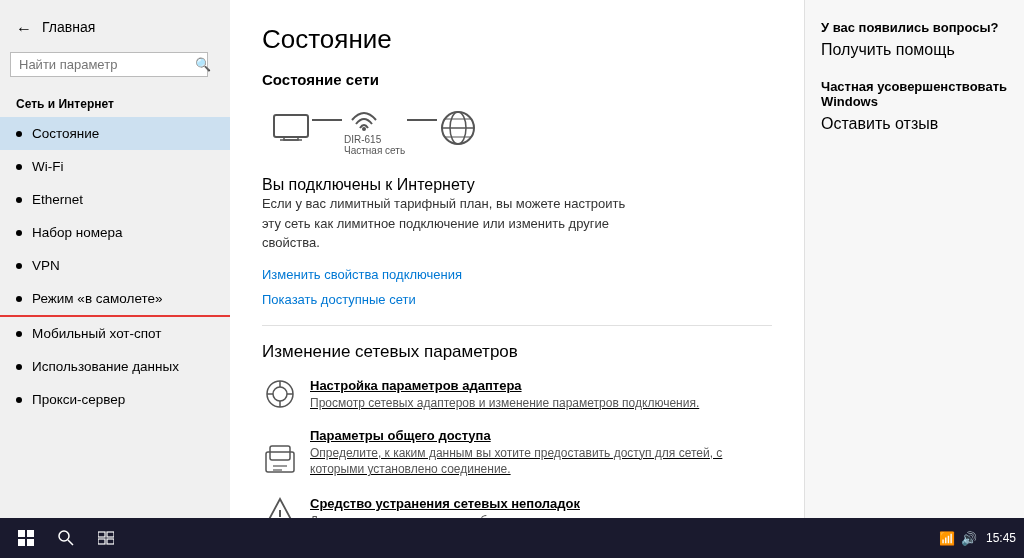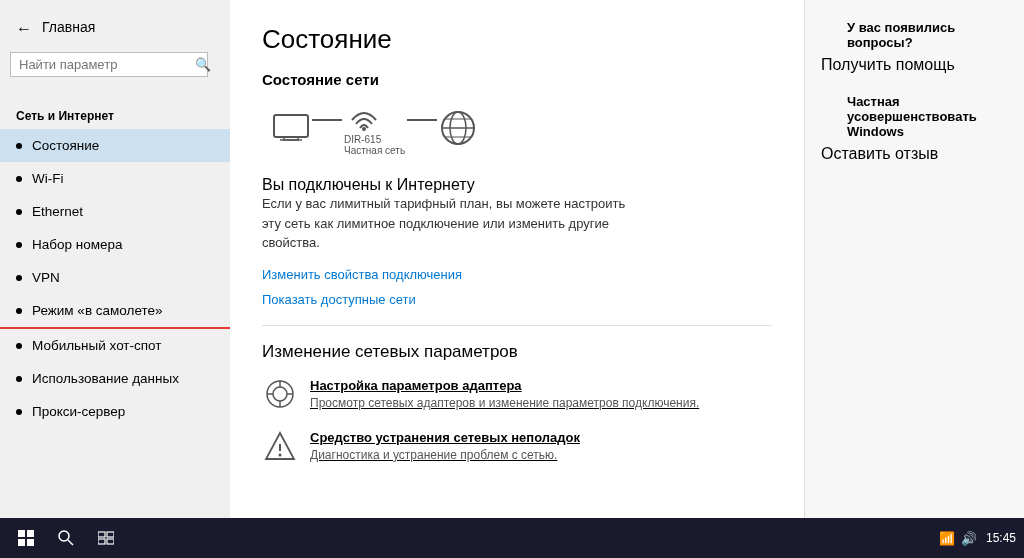--- a/index.html
+++ b/index.html
@@ -54,21 +54,21 @@
       flex: 1;
       background: transparent;
       color: #666;
     }
 
     .sidebar-section-title {
       padding: 6px 16px;
       font-size: 12px;
       font-weight: 600;
       color: #000;
-      margin-top: 14px;
+      margin-top: 2px;
     }
 
     .sidebar-item {
       display: flex;
       align-items: center;
       padding: 9px 16px;
       cursor: pointer;
       font-size: 13.5px;
       color: #000;
       position: relative;
@@ -201,21 +201,20 @@
       padding: 20px 16px;
       flex-shrink: 0;
       border-left: 1px solid #e0e0e0;
     }
 
     .right-panel .rp-title {
       font-size: 13px;
       font-weight: 600;
       color: #000;
       margin-bottom: 6px;
-      margin-left: 26px;
     }
     .right-panel .rp-link {
       color: #000000;
       font-size: 16px;
       cursor: pointer;
       display: block;
       margin-bottom: 20px;
     }
 
     
@@ -382,20 +381,34 @@
           <line x1="3" y1="16" x2="9" y2="16" stroke="#555" stroke-width="1.5"></line>
           <line x1="23" y1="16" x2="29" y2="16" stroke="#555" stroke-width="1.5"></line>
         </svg>
       </div>
       <div class="setting-text">
         <div class="setting-title">Настройка параметров адаптера</div>
         <div class="setting-desc">Просмотр сетевых адаптеров и изменение параметров подключения.</div>
       </div>
     </div>
 
+    <div class="setting-item">
+      <div class="setting-icon">
+        <svg width="32" height="32" viewBox="0 0 32 32">
+          <rect x="2" y="8" width="28" height="20" rx="2" fill="none" stroke="#555" stroke-width="1.5"></rect>
+          <rect x="6" y="2" width="20" height="14" rx="2" fill="none" stroke="#555" stroke-width="1.5"></rect>
+          <line x1="9" y1="22" x2="23" y2="22" stroke="#555" stroke-width="1.2"></line>
+          <line x1="9" y1="26" x2="18" y2="26" stroke="#555" stroke-width="1.2"></line>
+        </svg>
+      </div>
+      <div class="setting-text">
+        <div class="setting-title">Параметры общего доступа</div>
+        <div class="setting-desc">Определите, к каким данным вы хотите предоставить доступ для сетей, с которыми установлено соединение.</div>
+      </div>
+    </div>
 
     <div class="setting-item">
       <div class="setting-icon">
         <svg width="32" height="32" viewBox="0 0 32 32">
           <polygon points="16,3 30,29 2,29" fill="none" stroke="#555" stroke-width="1.8"></polygon>
           <line x1="16" y1="14" x2="16" y2="21" stroke="#555" stroke-width="2"></line>
           <circle cx="16" cy="25" r="1.5" fill="#555"></circle>
         </svg>
       </div>
       <div class="setting-text">

